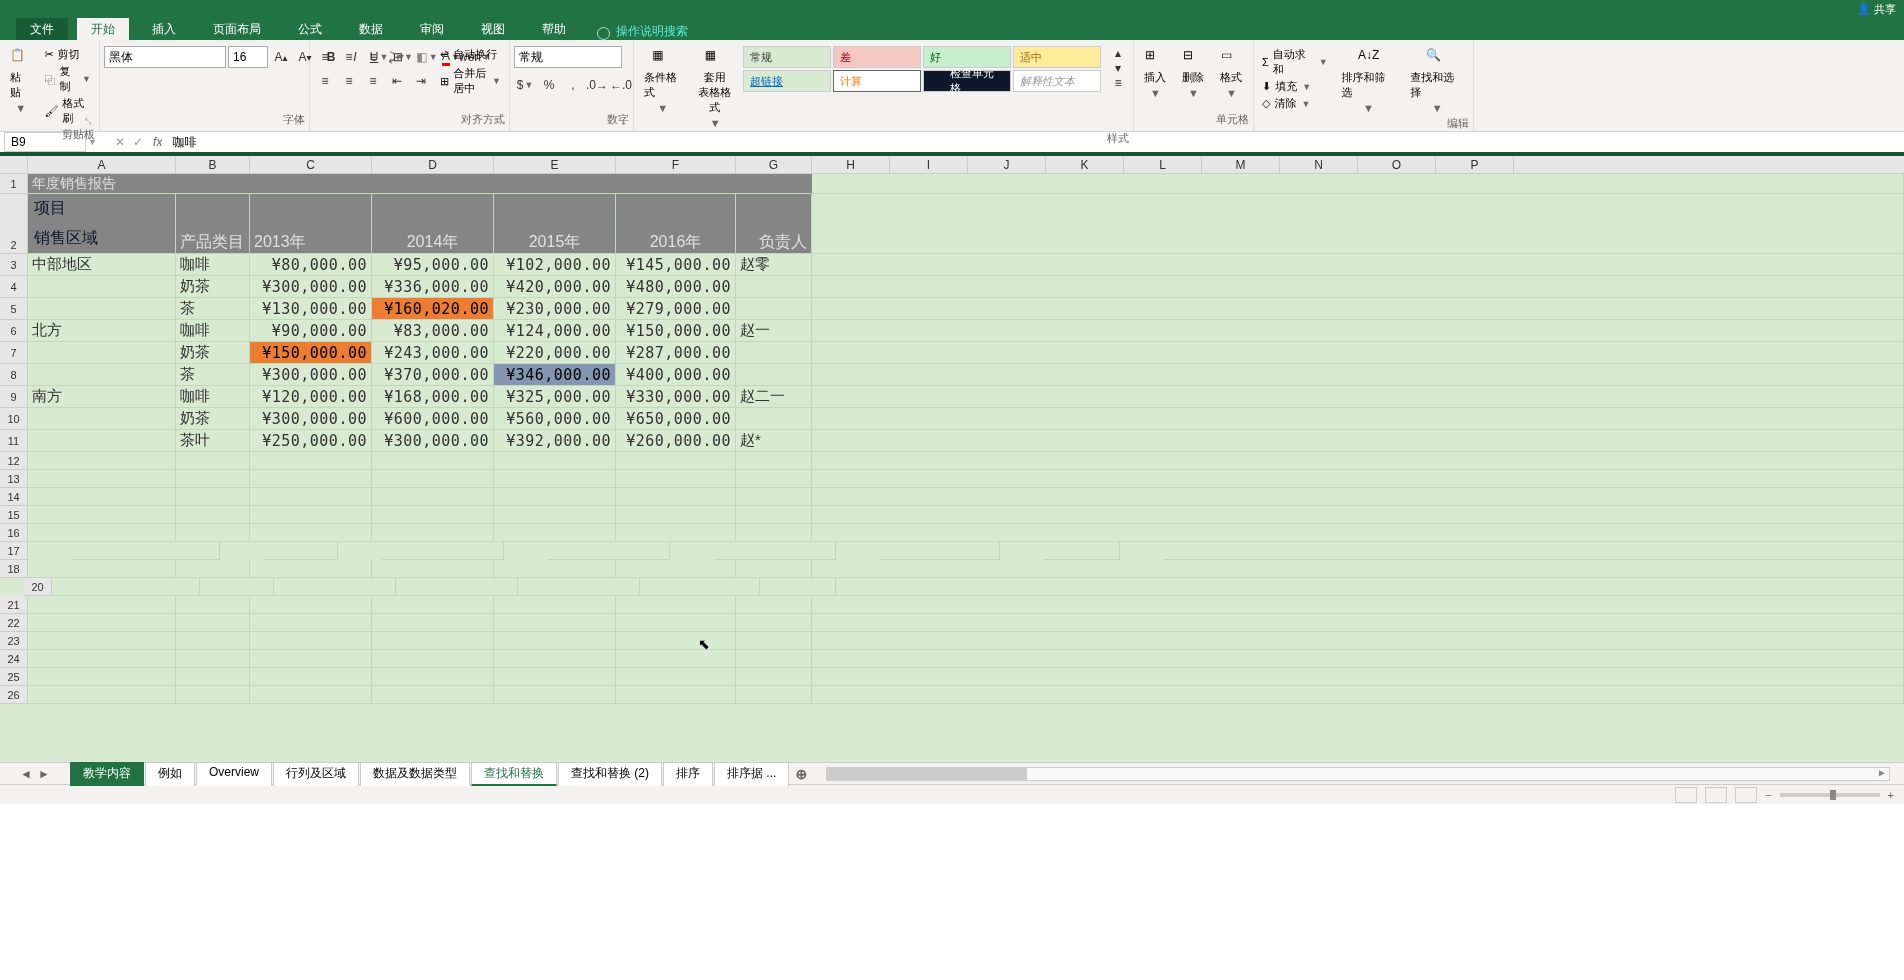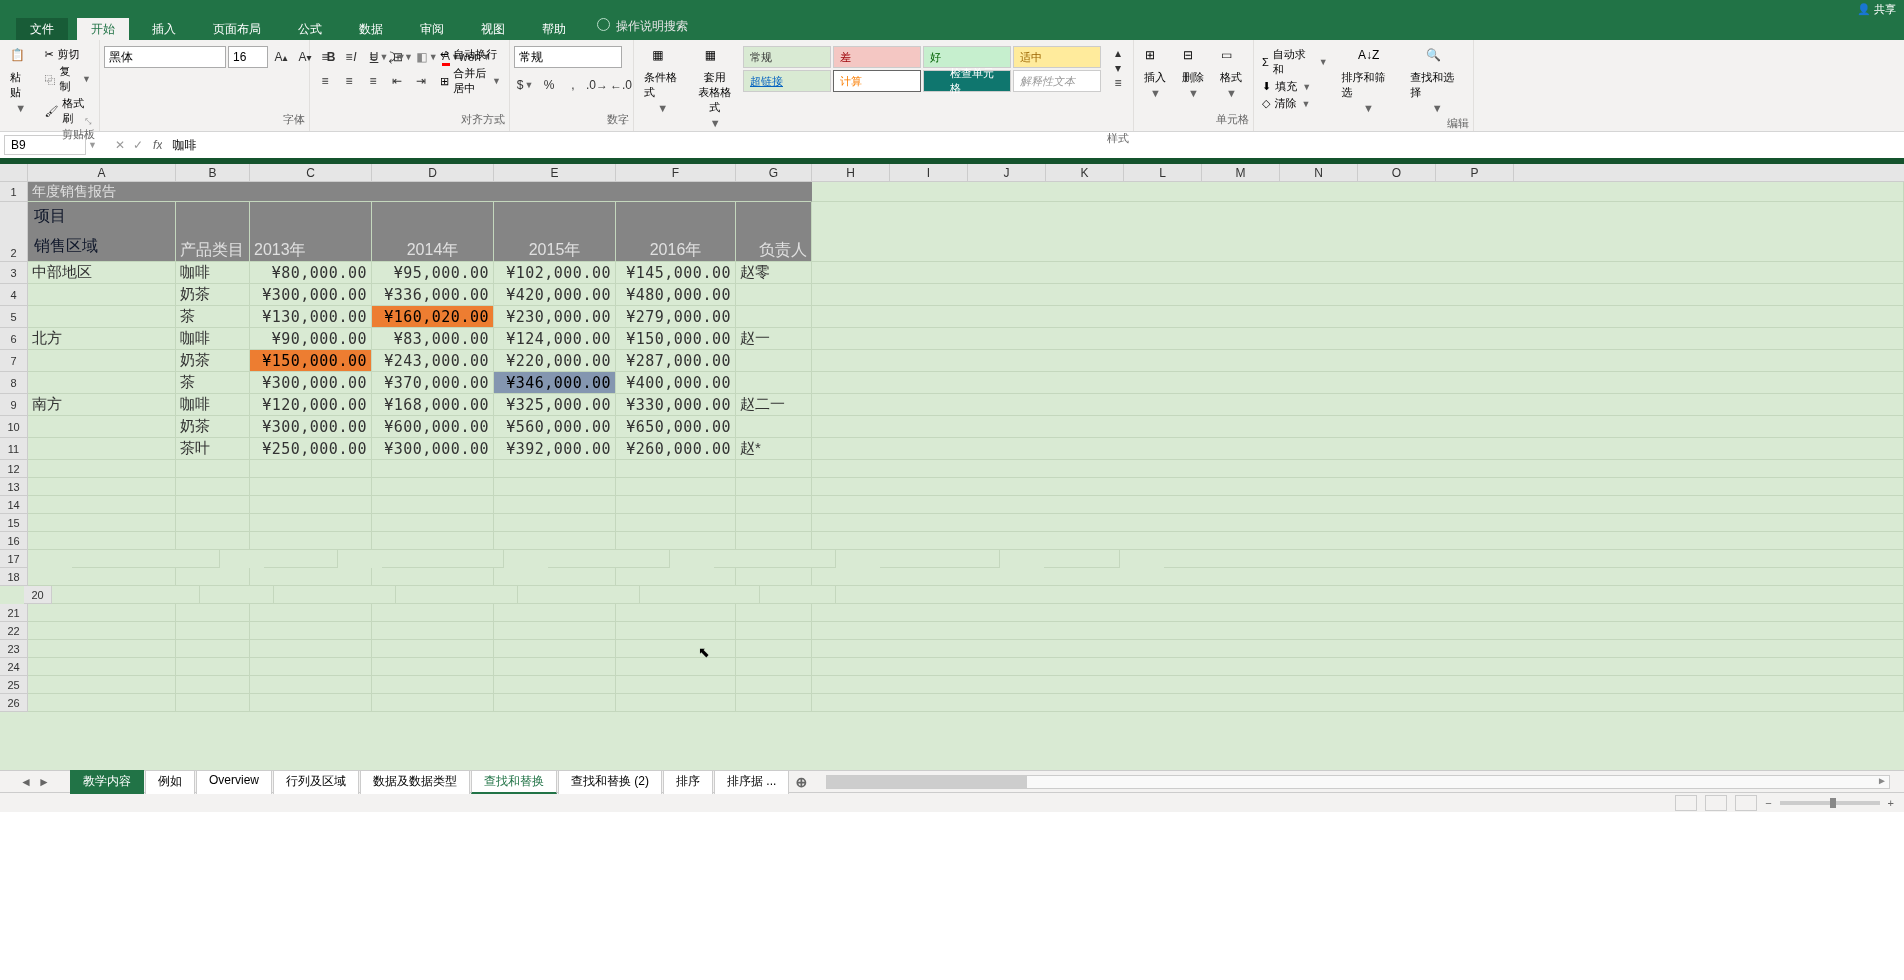--- a/index.html
+++ b/index.html
@@ -7,21 +7,21 @@
 
 
 .titlebar { background: #217346; height: 18px; display: flex; justify-content: flex-end; align-items: center; padding-right: 8px; }
 .share { color: #fff; font-size: 11px; }
 
 
 .tabs { background: #217346; height: 22px; display: flex; align-items: stretch; padding-left: 16px; gap: 9px; }
 .tab { color: #fff; padding: 4px 14px; font-size: 12px; cursor: pointer; display: flex; align-items: center; }
 .tab.active { background: #f3f2f1; color: #217346; }
 .tab.file { background: #185c37; }
-.tell-me { display: flex; align-items: flex-start; color: #e5e5e5; gap: 6px; margin-left: 8px; }
+.tell-me { display: flex; align-items: flex-end; color: #5eead4; gap: 6px; margin-left: 8px; }
 .bulb { width: 13px; height: 13px; border: 1.5px solid #b8dcc8; border-radius: 50%; display: inline-block; position: relative; }
 
 
 .ribbon { background: #f3f2f1; height: 92px; display: flex; border-bottom: 1px solid #d5d5d5; }
 .group { border-right: 1px solid #e1dfdd; padding: 2px 4px; display: flex; flex-direction: column; position: relative; }
 .group-label { font-size: 11px; color: #666; text-align: right; margin-top: auto; padding-bottom: 2px; }
 .group-body { display: flex; gap: 4px; flex: 1; align-items: flex-start; padding-top: 4px; }
 .launcher { position: absolute; bottom: 2px; right: 2px; width: 12px; height: 12px; font-size: 8px; color: #888; cursor: pointer; }
 
 .big-btn { display: flex; flex-direction: column; align-items: center; gap: 2px; padding: 2px 6px; cursor: pointer; }
@@ -38,25 +38,25 @@
 .clip-item { display: flex; align-items: center; gap: 4px; font-size: 11px; padding: 1px 4px; cursor: pointer; }
 
 .style-gallery { display: grid; grid-template-columns: repeat(4, 88px); gap: 2px; }
 .style-cell { height: 22px; font-size: 11px; display: flex; align-items: center; padding: 0 6px; border: 1px solid #ccc; cursor: pointer; }
 .s-normal { background: #d9ead3; color: #333; }
 .s-bad { background: #f4c7c3; color: #9c0006; }
 .s-good { background: #c6efce; color: #006100; }
 .s-neutral { background: #ffeb9c; color: #9c6500; }
 .s-link { background: #d9ead3; color: #0563c1; text-decoration: underline; }
 .s-calc { background: #fff; border: 1px solid #666; color: #fa7d00; }
-.s-check { background: #0f766e; color: #fff; padding-left: 26px; }
+.s-check { background: #0f172a; color: #fff; padding-left: 26px; }
 .s-explain { background: #fff; color: #999; font-style: italic; }
 
 
-.formula-bar { height: 32px; display: flex; align-items: center; border-bottom: 6px solid #14532d; background: #fff; }
+.formula-bar { height: 24px; display: flex; align-items: center; border-bottom: 4px solid #14532d; background: #fff; }
 .name-box { width: 82px; height: 20px; border: 1px solid #ccc; padding: 0 6px; font-size: 12px; margin-left: 4px; }
 .fb-btns { display: flex; margin-left: 18px; gap: 8px; color: #999; }
 .fx { font-style: italic; color: #666; margin-left: 10px; }
 .formula-input { flex: 1; border: none; padding: 0 10px; font-size: 12px; }
 
 
 .grid-container { position: relative; height: 606px; overflow: hidden; background: #d9ead3; }
 .col-headers { display: flex; background: #e6e6e6; height: 18px; border-bottom: 1px solid #ccc; position: sticky; top: 0; z-index: 2; }
 .corner { width: 28px; border-right: 1px solid #ccc; background: #e6e6e6; }
 .ch { border-right: 1px solid #ccc; text-align: center; font-size: 12px; color: #333; line-height: 18px; background: #e6e6e6; }

